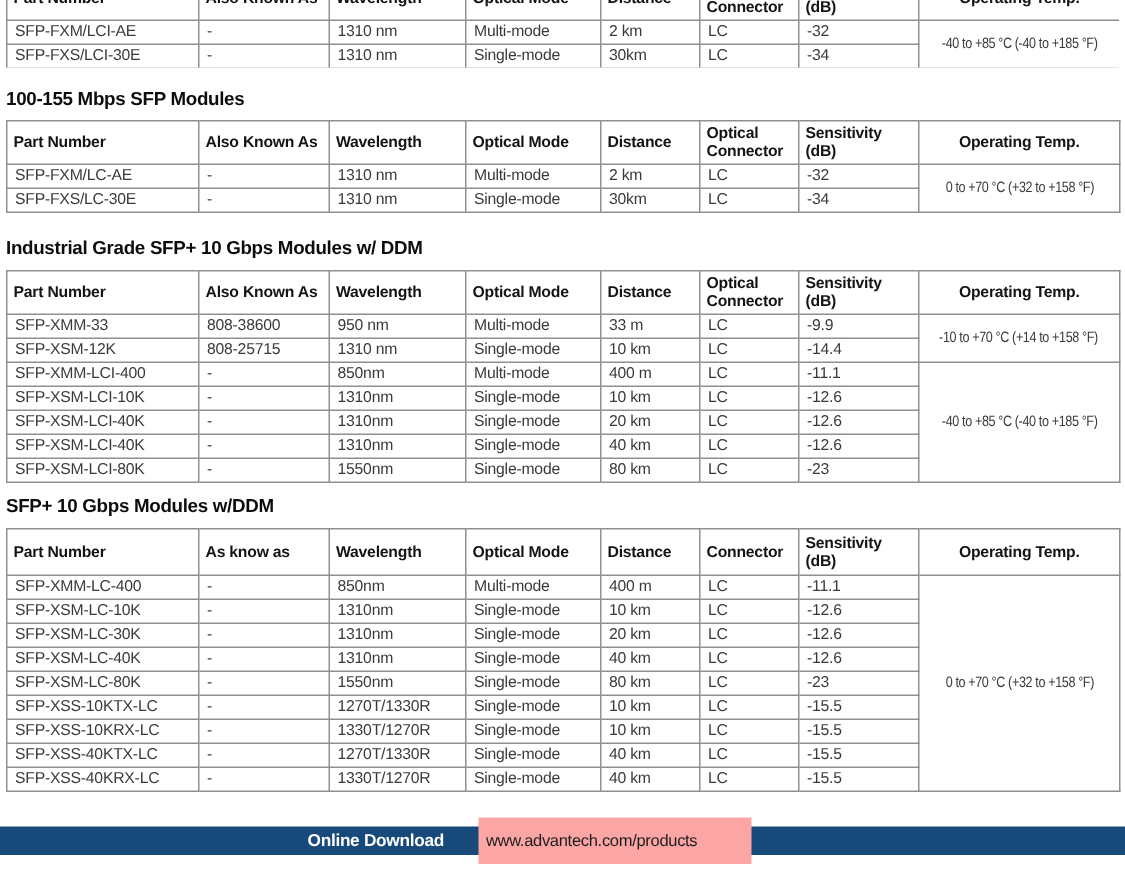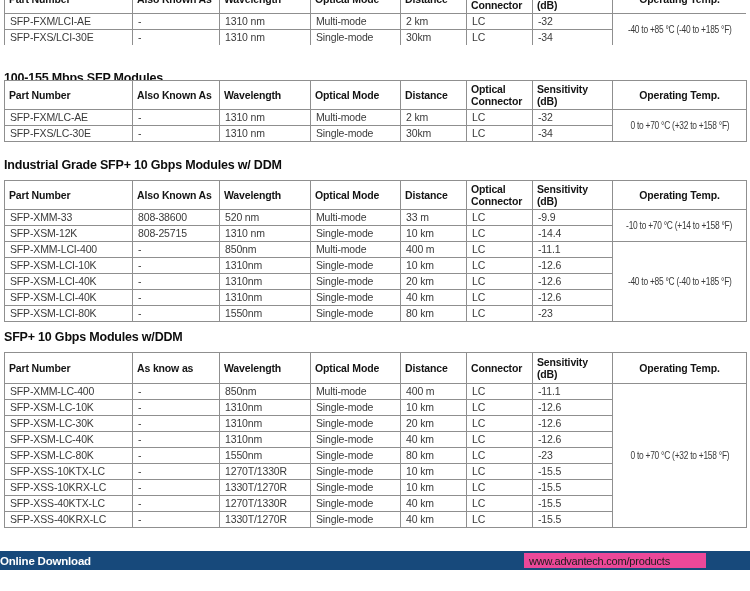--- a/index.html
+++ b/index.html
@@ -40,29 +40,29 @@
   .t1wrap{top:0;left:4px;width:742px;height:45px;overflow:hidden;}
   .t1wrap table{margin-top:-16px;}
   
   .sec-title{
     left:4px;font-size:12.5px;font-weight:bold;color:#0d0d0d;
     letter-spacing:-0.2px;white-space:nowrap;
   }
   
   .banner{
     top:551px;left:0;width:750px;height:19px;
-    display:flex;align-items:center;justify-content:space-between;
+    display:flex;align-items:center;justify-content:center;
     padding-right:44px;box-sizing:border-box;gap:23px;
   }
   .banner-label{
     color:#ffffff;font-size:11.5px;font-weight:bold;letter-spacing:-0.2px;
     white-space:nowrap;
   }
   .url-box{
-    background:#ec4899;width:182px;height:15px;display:flex;align-items:center;
+    background:#fca5a5;width:182px;height:31px;display:flex;align-items:center;
     padding-left:5px;box-sizing:border-box;
   }
   .url-text{
     font-size:11px;color:#1c1c1c;letter-spacing:-0.2px;white-space:nowrap;
   }
 </style>
 </head>
 <body>
 
 <div class="abs t1wrap">
@@ -106,21 +106,21 @@
         <td>1310 nm</td>
         <td>Single-mode</td>
         <td>30km</td>
         <td>LC</td>
         <td>-34</td>
       </tr>
     </tbody>
   </table>
 </div>
 
-<div class="abs sec-title" style="top:59px;margin-top:12px;">100-155 Mbps SFP Modules</div>
+<div class="abs sec-title" style="top:59px;">100-155 Mbps SFP Modules</div>
 
 <table class="abs spec" style="top:80px;left:4px;">
   <colgroup>
       <col style="width:128px">
       <col style="width:87px">
       <col style="width:91px">
       <col style="width:90px">
       <col style="width:66px">
       <col style="width:66px">
       <col style="width:80px">
@@ -183,21 +183,21 @@
       <th>Distance</th>
       <th>Optical Connector</th>
       <th>Sensitivity (dB)</th>
       <th class="ct">Operating Temp.</th>
     </tr>
   </thead>
   <tbody>
     <tr>
       <td>SFP-XMM-33</td>
       <td>808-38600</td>
-      <td>520 nm</td>
+      <td>950 nm</td>
       <td>Multi-mode</td>
       <td>33 m</td>
       <td>LC</td>
       <td>-9.9</td>
       <td class="temp" rowspan="2"><span class="sq">-10 to +70 °C (+14 to +158 °F)</span></td>
     </tr>
     <tr>
       <td>SFP-XSM-12K</td>
       <td>808-25715</td>
       <td>1310 nm</td>

